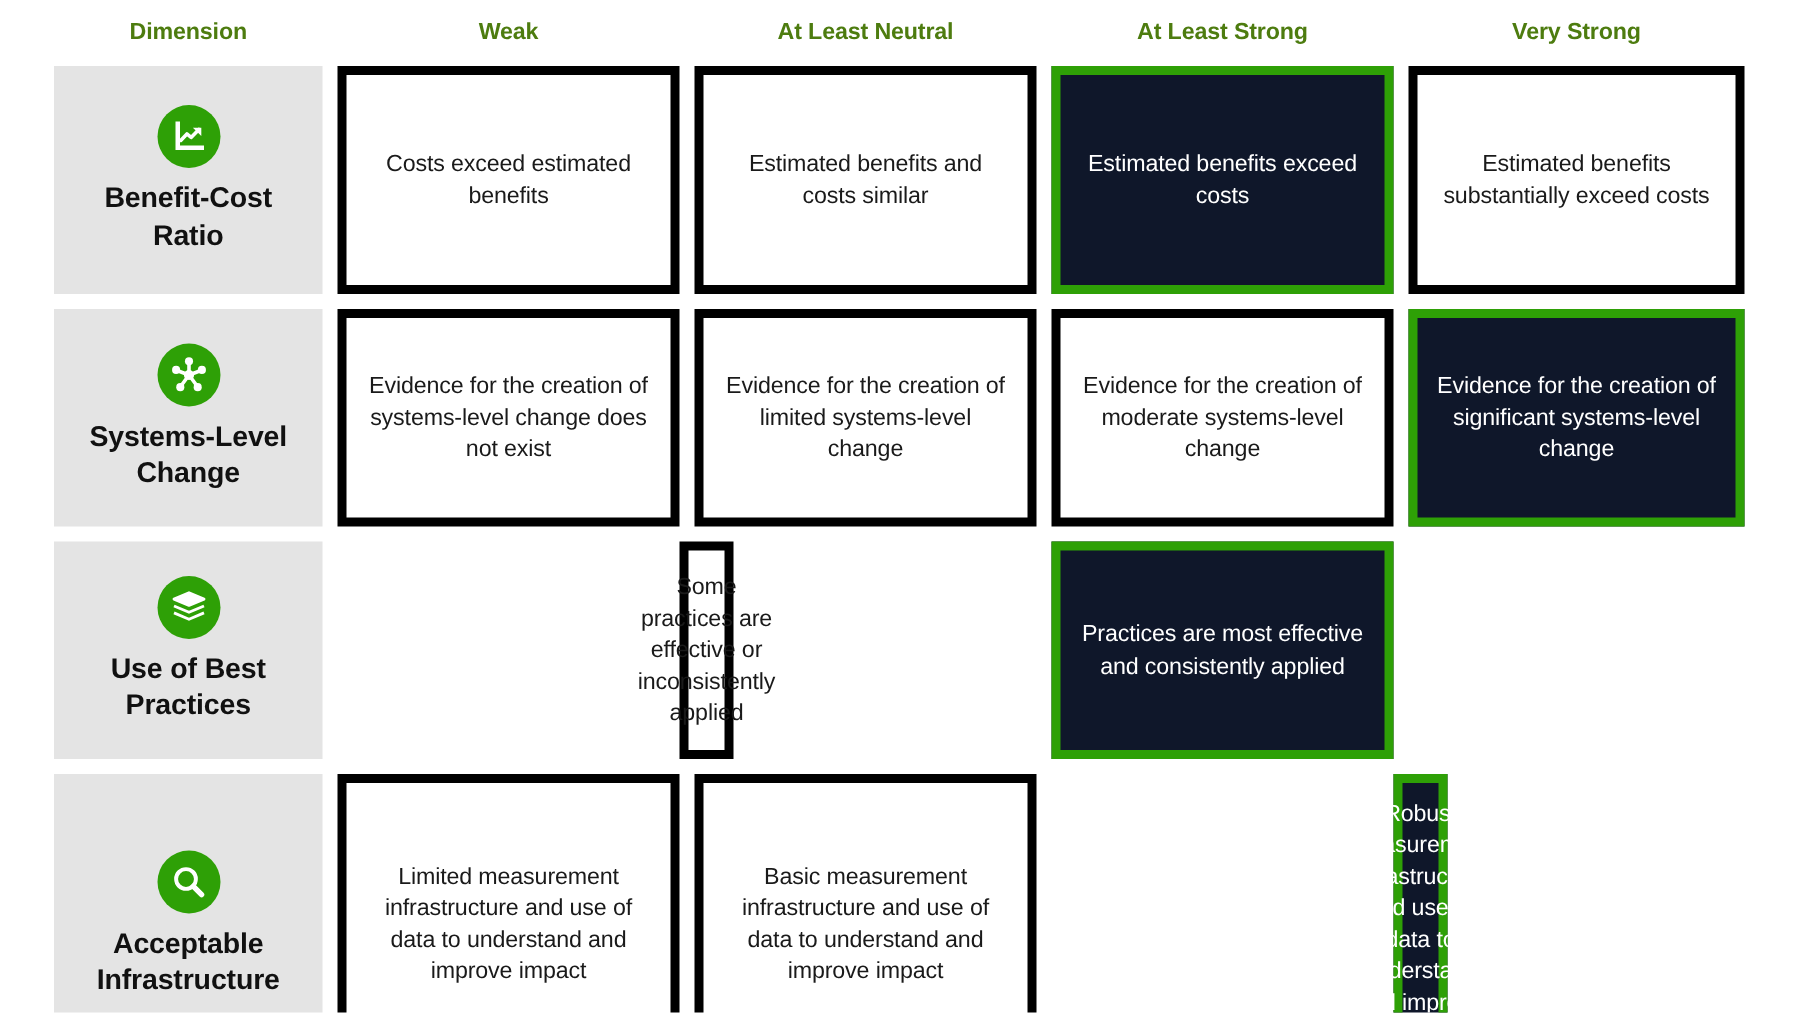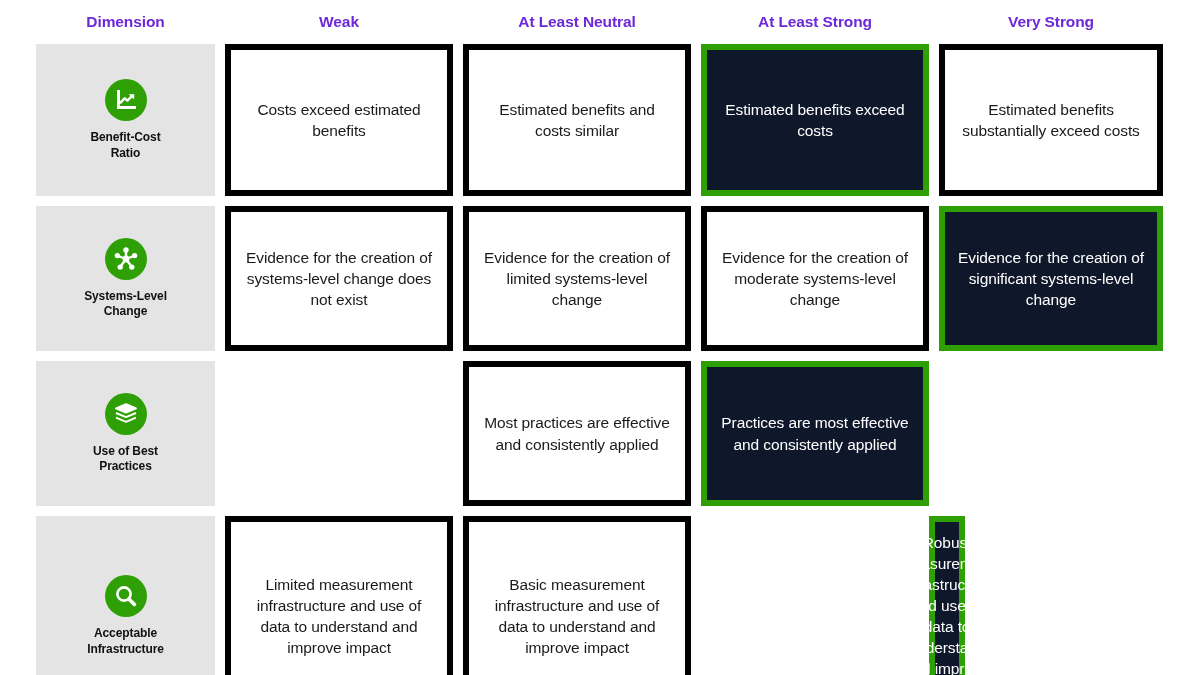--- a/index.html
+++ b/index.html
@@ -22,21 +22,21 @@
   
   .header-row {
     display: grid;
     grid-template-columns: 36px 179px 10px 228px 10px 228px 10px 228px 10px 224px 47px;
     height: 44px;
     align-items: center;
   }
   .header-cell {
     font-size: 15.5px;
     font-weight: bold;
-    color: #6d28d9;
+    color: #4d7c0f;
     text-align: center;
     letter-spacing: -0.1px;
     line-height: 1;
   }
   .spacer { }
 
   
   .grid-row {
     display: grid;
     grid-template-columns: 36px 179px 10px 228px 10px 228px 10px 228px 10px 224px 47px;
@@ -50,21 +50,21 @@
   .dim-cell {
     background: #e4e4e4;
     display: flex;
     flex-direction: column;
     align-items: center;
     justify-content: center;
     gap: 9px;
     padding: 6px 6px;
   }
   .dim-label {
-    font-size: 12px;
+    font-size: 19px;
     font-weight: bold;
     color: #111111;
     text-align: center;
     line-height: 1.28;
     letter-spacing: -0.1px;
     white-space: pre-line;
   }
 
   .icon-circle {
     width: 42px;
@@ -202,24 +202,24 @@
             <path d="M3 12 L13 16.2 L23 12"></path>
             <path d="M3 16.6 L13 20.8 L23 16.6"></path>
           </g>
         </svg>
       </div>
       <div class="dim-label">Use of Best
 Practices</div>
     </div>
     <div class="spacer"></div>
     <div class="spacer"></div>
-    <div class="spacer"></div>
-    <div class="cell">
-      <div class="cell-text">Most practices are effective and consistently applied</div>
-    </div>
+    <div class="cell">
+      <div class="cell-text">Some practices are effective or inconsistently applied</div>
+    </div>
+    <div class="spacer"></div>
     <div class="spacer"></div>
     <div class="cell highlight">
       <div class="cell-text">Practices are most effective and consistently applied</div>
     </div>
     <div class="spacer"></div>
   </div>
 
   <div class="grid-row row-4">
     <div class="spacer"></div>
     <div class="dim-cell">

